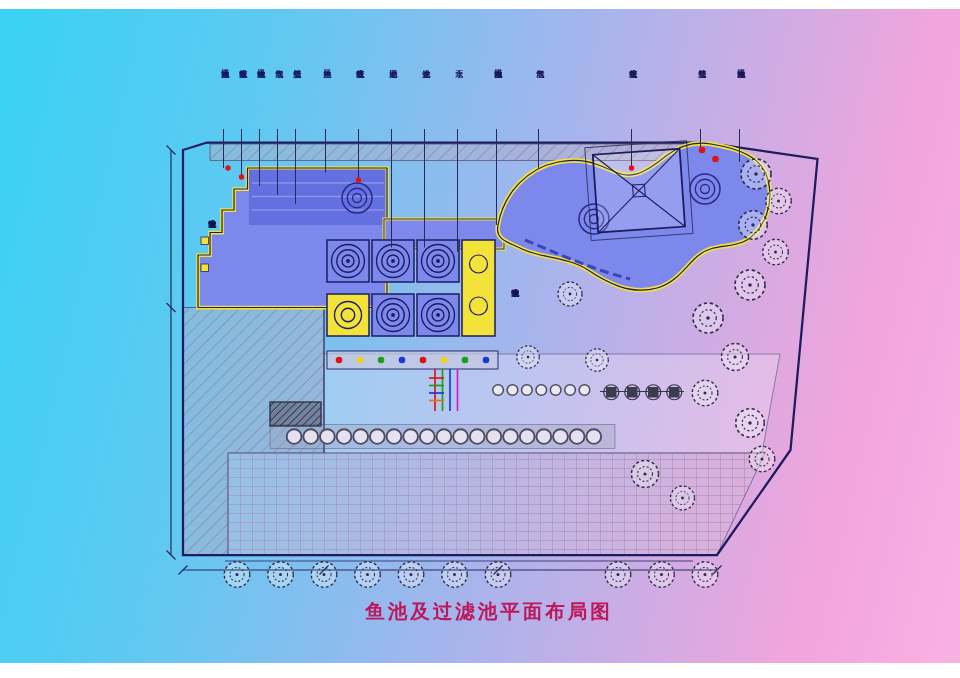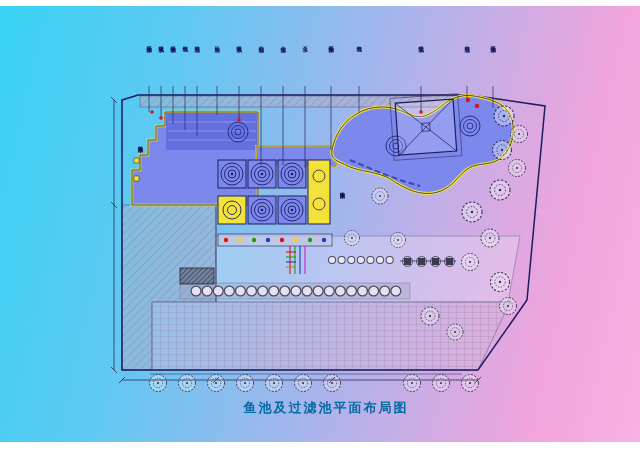--- a/index.html
+++ b/index.html
@@ -6,21 +6,21 @@
   .stage{position:relative;width:640px;height:452px;background:#ffffff;overflow:hidden;
          font-family:"Liberation Sans", sans-serif;}
   .bg-gradient{position:absolute;left:0;right:0;top:6px;bottom:10px;
          background:linear-gradient(103deg,#38d2f4 0%,#5ec9f2 25%,#a9b4ec 55%,#f2a4dc 85%,#f8b2e2 100%);}
   .svg-layer{position:absolute;left:0;top:0;}
   .anno{position:absolute;top:42px;writing-mode:vertical-rl;text-orientation:upright;
         font-size:5.5px;line-height:1.05;color:#14145a;letter-spacing:0;white-space:nowrap;}
   .anno-inplan{position:absolute;writing-mode:vertical-rl;text-orientation:upright;
         font-size:5.5px;color:#0f0f4a;white-space:nowrap;}
   .plan-title{position:absolute;left:0;right:0;top:399px;text-align:center;
-        font-size:13px;font-weight:bold;color:#0369a1;letter-spacing:2px;margin-left:12px;}
+        font-size:13px;font-weight:bold;color:#be185d;letter-spacing:2px;margin-left:12px;}
 </style>
 </head>
 <body>
 
 <div class="stage">
   <div class="bg-gradient"></div>
 
   <svg class="svg-layer" width="640" height="452" viewBox="0 0 640 452" xmlns="http://www.w3.org/2000/svg">
     <defs>
       <pattern id="hDiag" width="6" height="6" patternUnits="userSpaceOnUse" patternTransform="rotate(45)">

